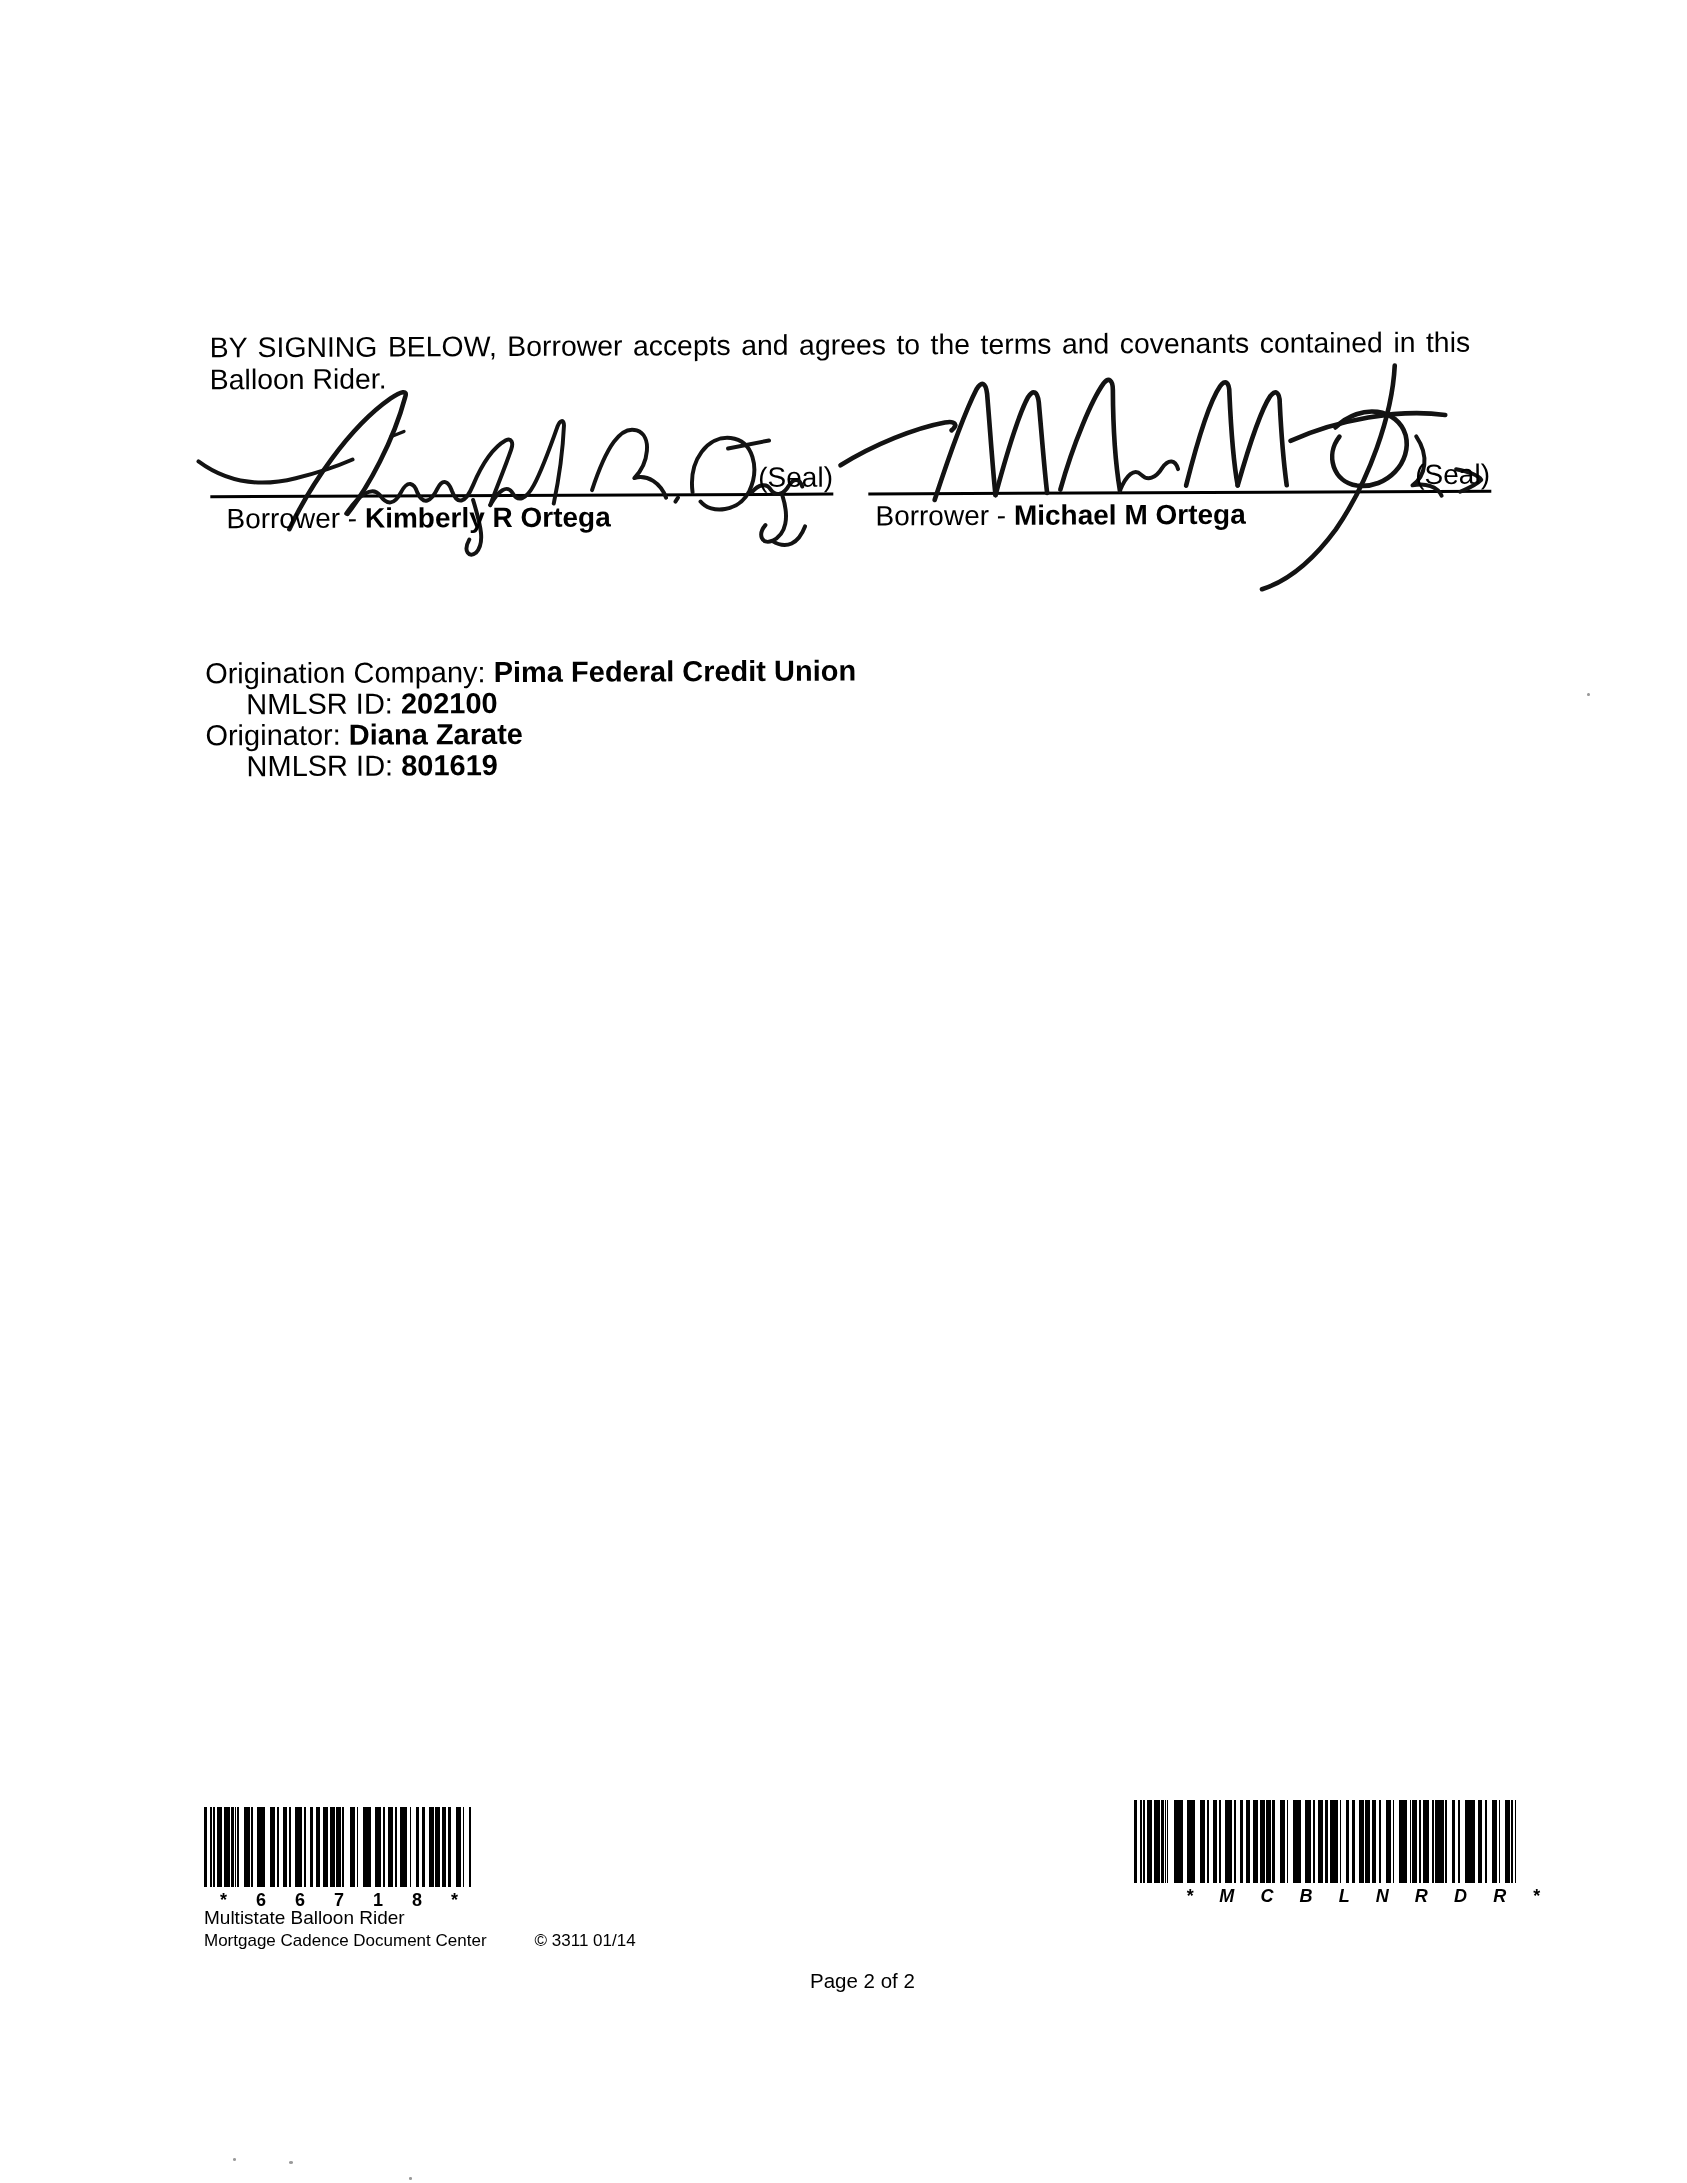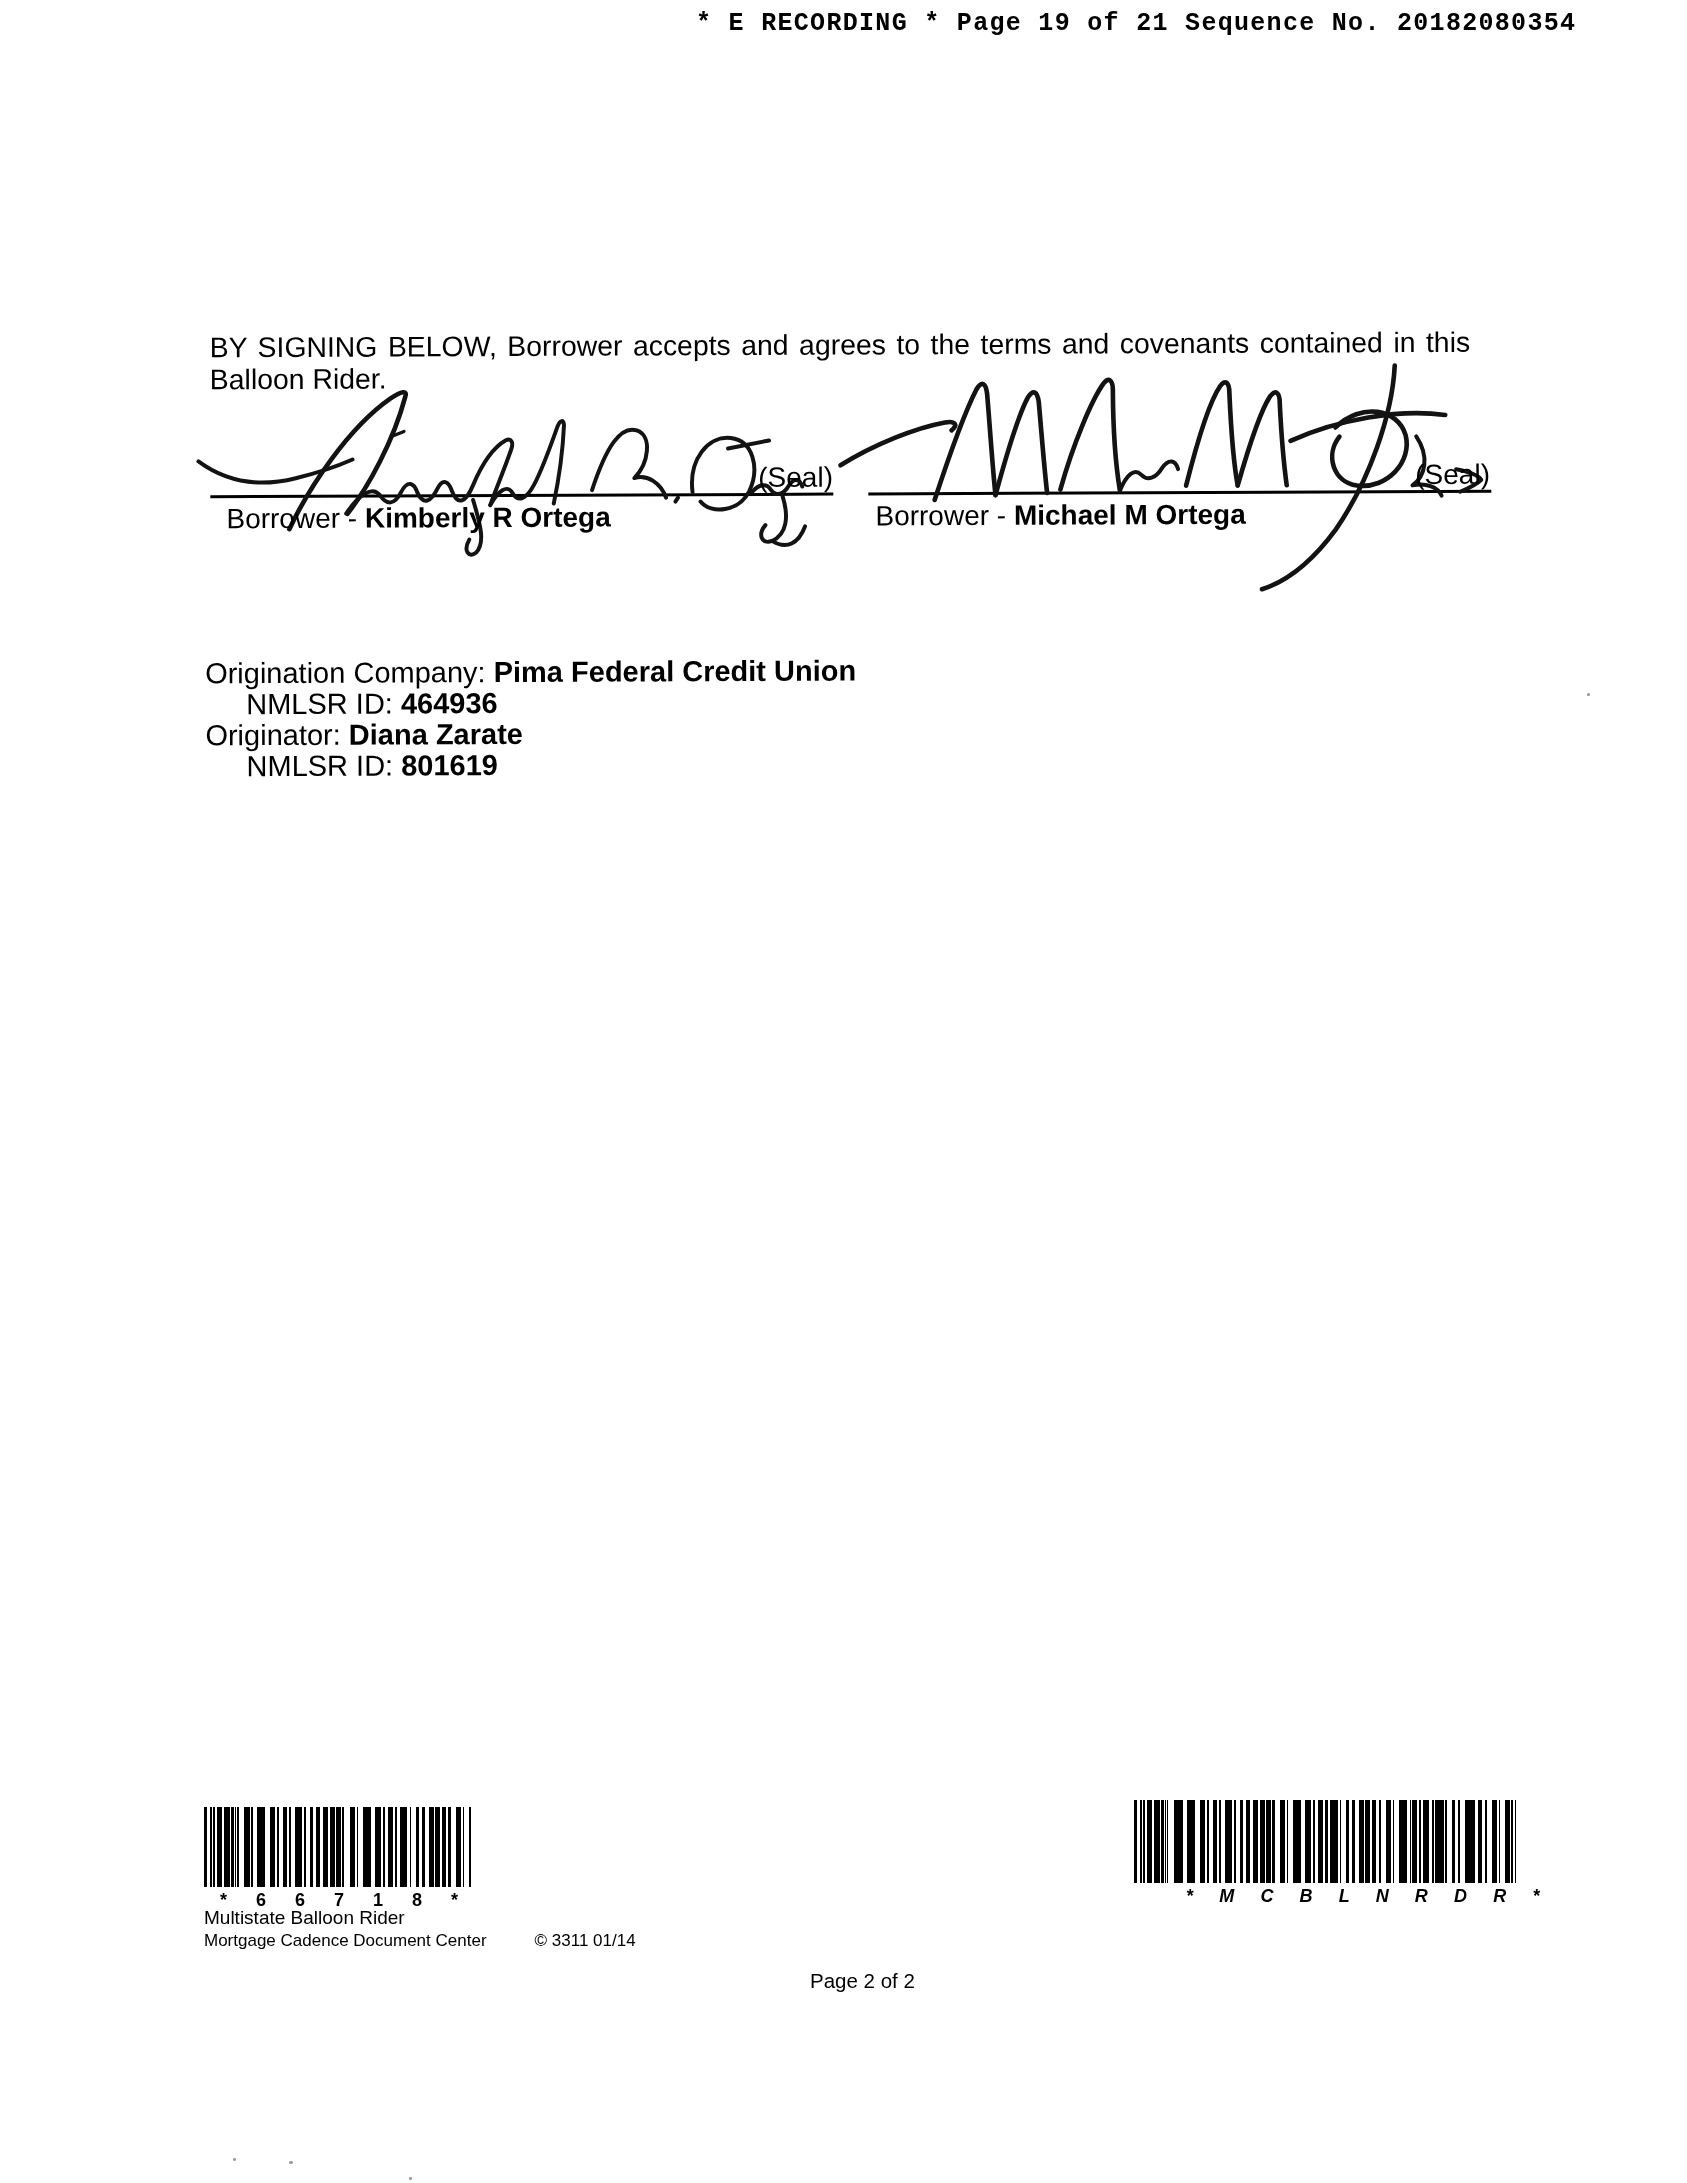--- a/index.html
+++ b/index.html
@@ -62,21 +62,20 @@
   .vendor-line { position:absolute; left:204px; top:1931px; font-size:17px; display:flex; gap:48px; white-space:nowrap; }
   .page-num { position:absolute; left:810px; top:1923px; font-size:20.5px; white-space:nowrap;margin-top:46px; }
 
   .speck { position:absolute; background:#9a9a9a; border-radius:50%; }
 </style>
 </head>
 <body>
 
 <div class="page">
 
-  <div class="rec-header">* E RECORDING * Page 19 of 21 Sequence No. 20182080354</div>
 
   <div class="content">
 
     <div class="para">
       <div class="l1">BY SIGNING BELOW, Borrower accepts and agrees to the terms and covenants contained in this</div>
       <div class="l2">Balloon Rider.</div>
     </div>
 
     <div class="sig-rule rule-left"></div>
     <svg class="sig-svg" style="left:195px; top:387px;" width="648" height="172" viewBox="0 0 980 260">
@@ -110,21 +109,21 @@
       <path stroke-width="7" d="M 688,118 C 760,86 852,70 922,80"></path>
       <path stroke-width="6" d="M 878,112 C 898,142 892,172 872,186 C 892,182 910,188 916,202"></path>
       <path stroke-width="6" d="M 938,162 C 958,166 972,172 976,178 C 968,186 954,192 944,196"></path>
       <path stroke-width="7" d="M 846,5 C 842,80 806,180 756,252 C 716,306 676,332 644,342"></path>
     </svg>
     <div class="seal seal-right">(Seal)</div>
     <div class="borrower-label borrower-right"><span>Borrower - </span><span class="bname">Michael M Ortega</span></div>
 
     <div class="orig-block">
       <div class="orig-row"><span class="lbl">Origination Company: </span><span class="val">Pima Federal Credit Union</span></div>
-      <div class="orig-row indent"><span class="lbl">NMLSR ID: </span><span class="val">464936</span></div>
+      <div class="orig-row indent"><span class="lbl">NMLSR ID: </span><span class="val">202100</span></div>
       <div class="orig-row"><span class="lbl">Originator: </span><span class="val">Diana Zarate</span></div>
       <div class="orig-row indent"><span class="lbl">NMLSR ID: </span><span class="val">801619</span></div>
     </div>
   </div>
 
   <div class="barcode barcode-left"></div>
   <div class="barcode-text bt-left">* 6 6 7 1 8 *</div>
   <div class="product">Multistate Balloon Rider</div>
   <div class="vendor-line">
     <span>Mortgage Cadence Document Center</span>

